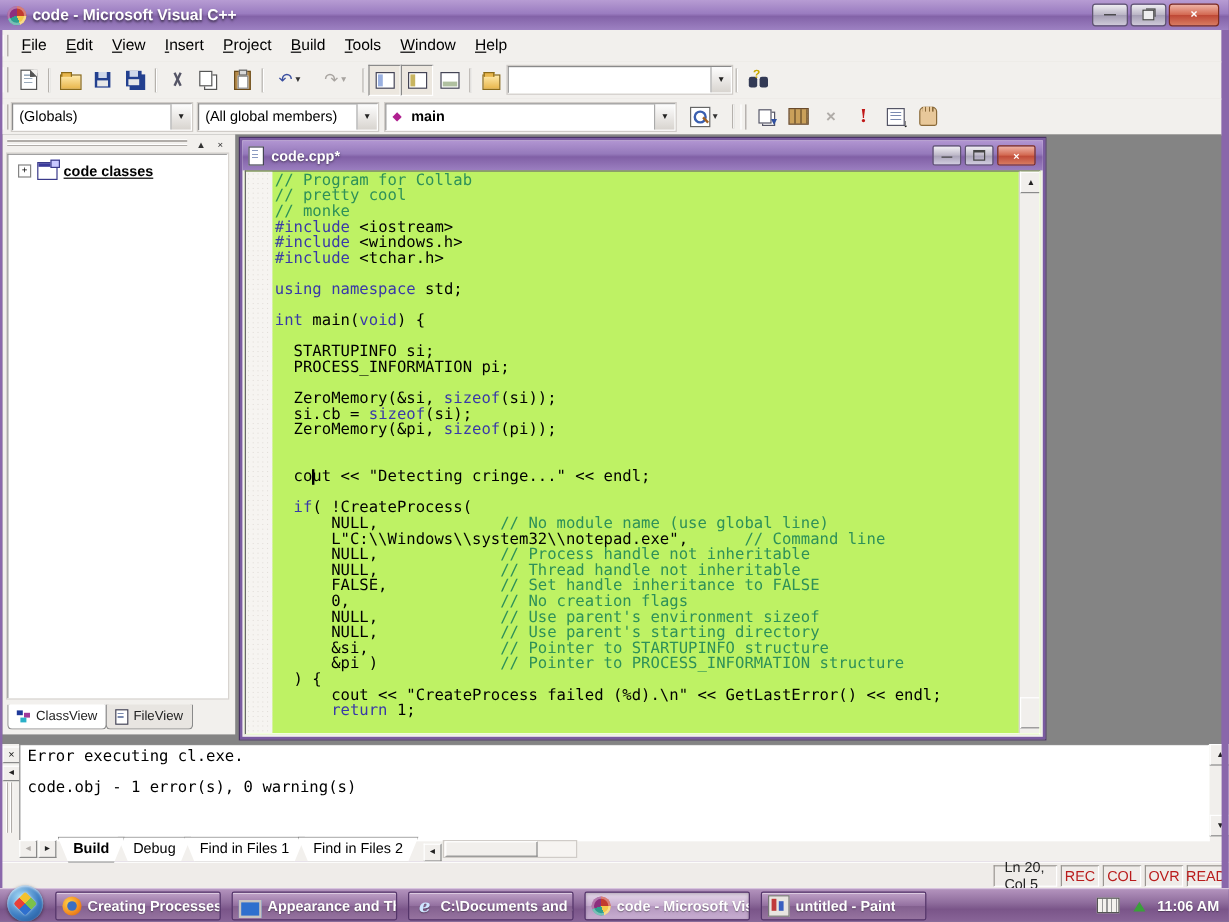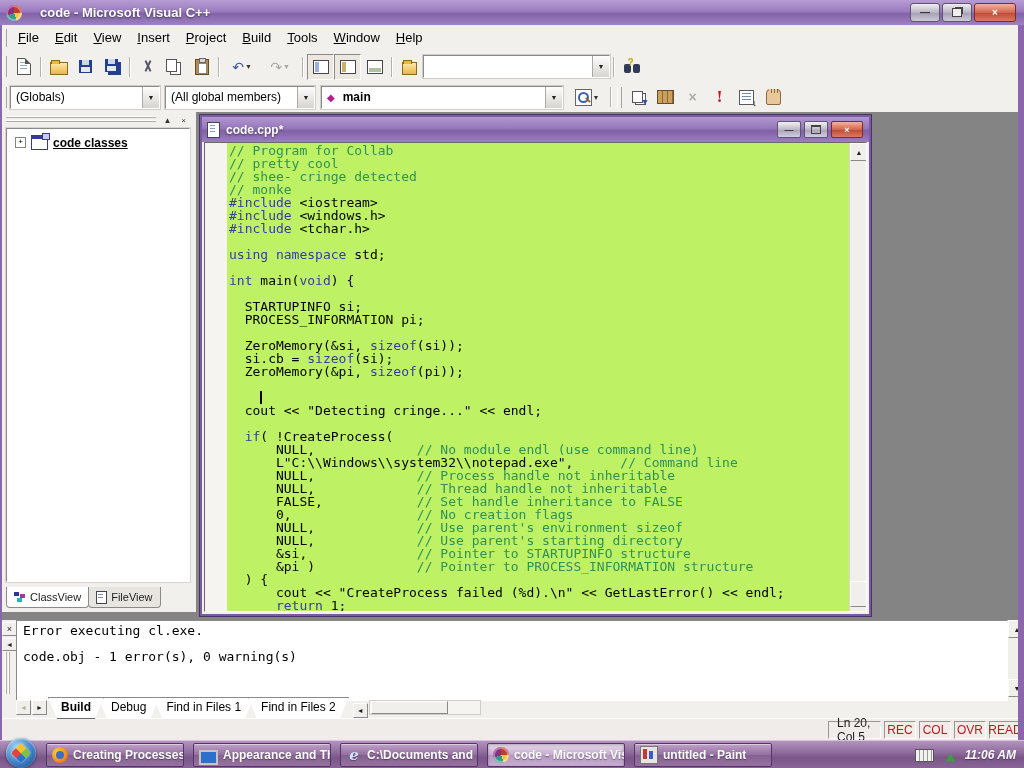--- a/index.html
+++ b/index.html
@@ -4,21 +4,21 @@
 <style>
   html,body{margin:0;padding:0;}
   body{width:1024px;height:768px;overflow:hidden;background:#8a67ab;
        font-family:"Liberation Sans",sans-serif;font-size:13px;
        -webkit-font-smoothing:antialiased;position:relative;}
   .abs{position:absolute;}
   
   .titlebar{left:0;top:0;width:1024px;height:25px;
     background:linear-gradient(180deg,#b79cd3 0%,#9a7cc0 45%,#8363a8 55%,#9d81c2 100%);
     display:flex;align-items:center;color:#fff;}
-  .titlebar .apptitle{font-weight:bold;font-size:13px;text-shadow:0 1px 2px rgba(0,0,0,.55);margin-left:18px;}
+  .titlebar .apptitle{font-weight:bold;font-size:13px;text-shadow:0 1px 2px rgba(0,0,0,.55);margin-left:5px;}
   .vcicon{width:16px;height:16px;border-radius:50%;margin-left:6px;flex:0 0 auto;
     background:conic-gradient(#c23a2e 0 90deg,#f4c84a 90deg 160deg,#2f9e8f 160deg 250deg,#8c2f7e 250deg 360deg);
     box-shadow:inset 0 0 0 2px rgba(255,255,255,.35);}
   .capbtns{margin-left:auto;margin-right:8px;display:flex;gap:2px;}
   .capbtn{width:28px;height:17px;border-radius:3px;border:1px solid #5e5470;
     background:linear-gradient(#efeef2,#b9b4c4 50%,#a59fb4 52%,#cfcad9);
     display:flex;align-items:center;justify-content:center;font-size:10px;color:#333;
     font-weight:bold;line-height:1;}
   .capbtn.close{width:40px;background:linear-gradient(#efb3a6,#d2674f 50%,#bf4936 52%,#d87b62);color:#fff;border-color:#7e2c1e;}
   .restore-glyph{width:8px;height:7px;border:1px solid #444;background:#eee;box-shadow:2px -2px 0 -1px #444;}
@@ -203,21 +203,21 @@
   .ti-firefox::before{content:"";position:absolute;left:4px;top:4px;width:8px;height:8px;border-radius:50%;background:#3a6fc4;}
   .ti-display{left:0;top:2px;width:15px;height:11px;background:#2e6fce;border:2px solid #c8c4c0;}
   .ti-display::after{content:"";position:absolute;left:4px;bottom:-5px;width:7px;height:2px;background:#c8c4c0;}
   .ti-ie{color:#cfe6ff;font-size:15px;font-weight:bold;font-family:"DejaVu Serif",serif;font-style:italic;text-align:center;line-height:16px;}
   .ti-vcpp{border-radius:50%;
     background:conic-gradient(#c23a2e 0 90deg,#f4c84a 90deg 160deg,#2f9e8f 160deg 250deg,#8c2f7e 250deg 360deg);
     box-shadow:inset 0 0 0 2px rgba(255,255,255,.35);}
   .ti-paint{background:#e8e5e0;border:1px solid #777;}
   .ti-paint::before{content:"";position:absolute;left:2px;top:2px;width:4px;height:10px;background:#c03a3a;}
   .ti-paint::after{content:"";position:absolute;left:8px;top:4px;width:4px;height:8px;background:#3a5fc0;}
-  .tray{margin-left:auto;display:flex;align-items:center;margin-right:8px;color:#fff;font-style:italic;}
+  .tray{margin-left:auto;display:flex;align-items:flex-start;margin-right:8px;color:#fff;}
   .tray-kbd{width:17px;height:11px;background:#f4f2ee;border:1px solid #555;margin-right:10px;
     background-image:repeating-linear-gradient(90deg,transparent 0 3px,#999 3px 4px);}
   .tray-vol{width:0;height:0;border:5px solid transparent;border-left:8px solid #3aa03a;transform:rotate(-90deg);margin-right:8px;}
   .tray-clock{font-size:12px;font-weight:bold;text-shadow:0 1px 1px rgba(0,0,0,.4);}
   .pframe{background:#8a67ab;}
 </style>
 </head>
 <body>
 
 <div class="abs titlebar">
@@ -390,42 +390,41 @@
           <span class="max-glyph"></span>
         </div>
       <div class="cbtn close">×</div>
     </div>
   </div>
   <div class="editor-body">
     <div class="sel-margin"></div>
     <div class="code" id="code">
         <div class="code-line"><span class="tok-c">// Program for Collab</span></div>
         <div class="code-line"><span class="tok-c">// pretty cool</span></div>
-        <div class="code-line"><span class="tok-c">// shee- cringe detected</span></div>
         <div class="code-line"><span class="tok-c">// monke</span></div>
         <div class="code-line"><span class="tok-k">#include</span><span class="tok-p"> &lt;iostream&gt;</span></div>
         <div class="code-line"><span class="tok-k">#include</span><span class="tok-p"> &lt;windows.h&gt;</span></div>
         <div class="code-line"><span class="tok-k">#include</span><span class="tok-p"> &lt;tchar.h&gt;</span></div>
         <div class="code-line"></div>
         <div class="code-line"><span class="tok-k">using</span><span class="tok-p"> </span><span class="tok-k">namespace</span><span class="tok-p"> std;</span></div>
         <div class="code-line"></div>
         <div class="code-line"><span class="tok-k">int</span><span class="tok-p"> main(</span><span class="tok-k">void</span><span class="tok-p">) {</span></div>
         <div class="code-line"></div>
         <div class="code-line"><span class="tok-p">  STARTUPINFO si;</span></div>
         <div class="code-line"><span class="tok-p">  PROCESS_INFORMATION pi;</span></div>
         <div class="code-line"></div>
         <div class="code-line"><span class="tok-p">  ZeroMemory(&amp;si, </span><span class="tok-k">sizeof</span><span class="tok-p">(si));</span></div>
         <div class="code-line"><span class="tok-p">  si.cb = </span><span class="tok-k">sizeof</span><span class="tok-p">(si);</span></div>
         <div class="code-line"><span class="tok-p">  ZeroMemory(&amp;pi, </span><span class="tok-k">sizeof</span><span class="tok-p">(pi));</span></div>
         <div class="code-line"></div>
         <div class="code-line"><span class="tok-p">    </span></div>
         <div class="code-line"><span class="tok-p">  cout &lt;&lt; "Detecting cringe..." &lt;&lt; endl;</span></div>
         <div class="code-line"></div>
         <div class="code-line"><span class="tok-p">  </span><span class="tok-k">if</span><span class="tok-p">( !CreateProcess(</span></div>
-        <div class="code-line"><span class="tok-p">      NULL,             </span><span class="tok-c">// No module endl (use command line)</span></div>
+        <div class="code-line"><span class="tok-p">      NULL,             </span><span class="tok-c">// No module name (use global line)</span></div>
         <div class="code-line"><span class="tok-p">      L"C:\\Windows\\system32\\notepad.exe",      </span><span class="tok-c">// Command line</span></div>
         <div class="code-line"><span class="tok-p">      NULL,             </span><span class="tok-c">// Process handle not inheritable</span></div>
         <div class="code-line"><span class="tok-p">      NULL,             </span><span class="tok-c">// Thread handle not inheritable</span></div>
         <div class="code-line"><span class="tok-p">      FALSE,            </span><span class="tok-c">// Set handle inheritance to FALSE</span></div>
         <div class="code-line"><span class="tok-p">      0,                </span><span class="tok-c">// No creation flags</span></div>
         <div class="code-line"><span class="tok-p">      NULL,             </span><span class="tok-c">// Use parent's environment sizeof</span></div>
         <div class="code-line"><span class="tok-p">      NULL,             </span><span class="tok-c">// Use parent's starting directory</span></div>
         <div class="code-line"><span class="tok-p">      &amp;si,              </span><span class="tok-c">// Pointer to STARTUPINFO structure</span></div>
         <div class="code-line"><span class="tok-p">      &amp;pi )             </span><span class="tok-c">// Pointer to PROCESS_INFORMATION structure</span></div>
         <div class="code-line"><span class="tok-p">  ) {</span></div>

